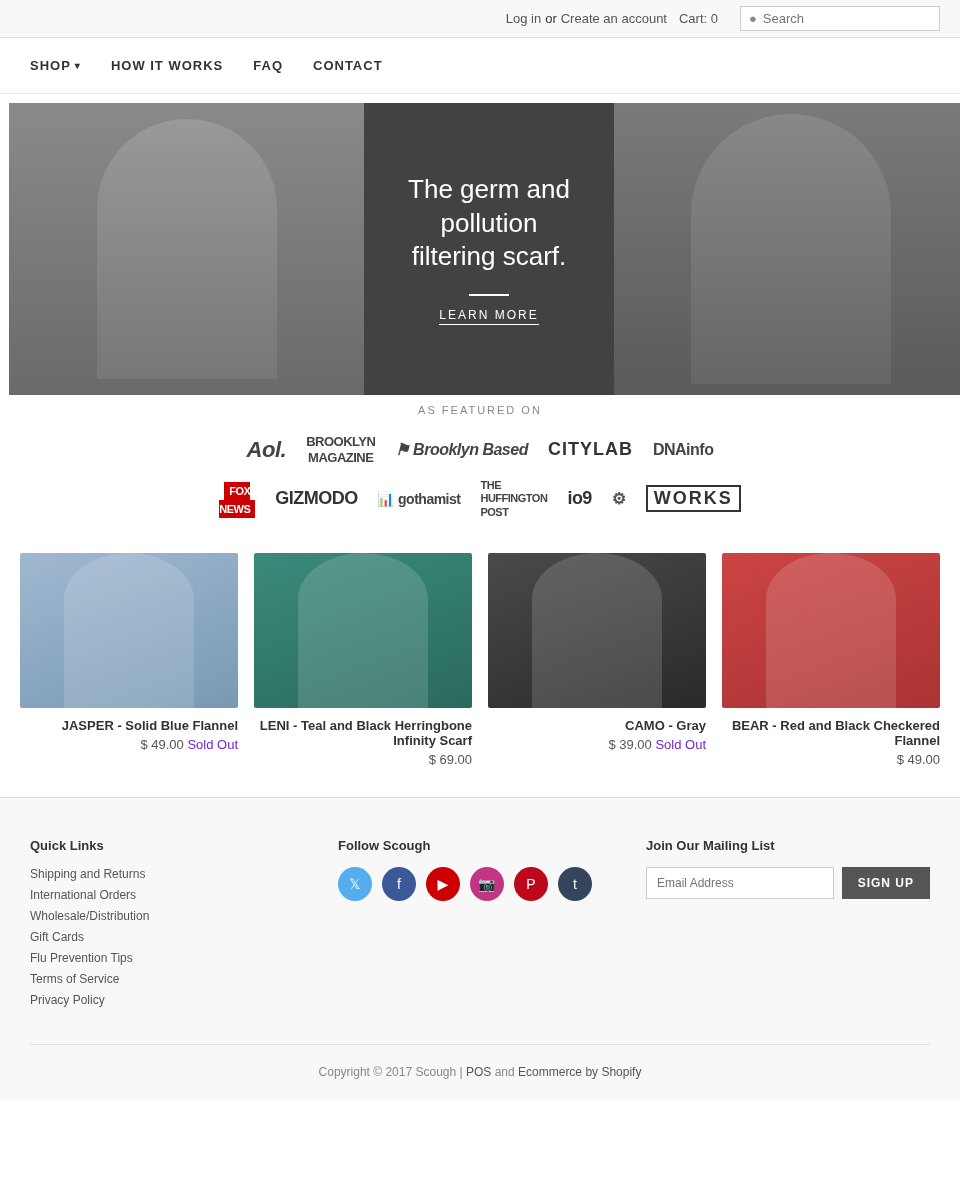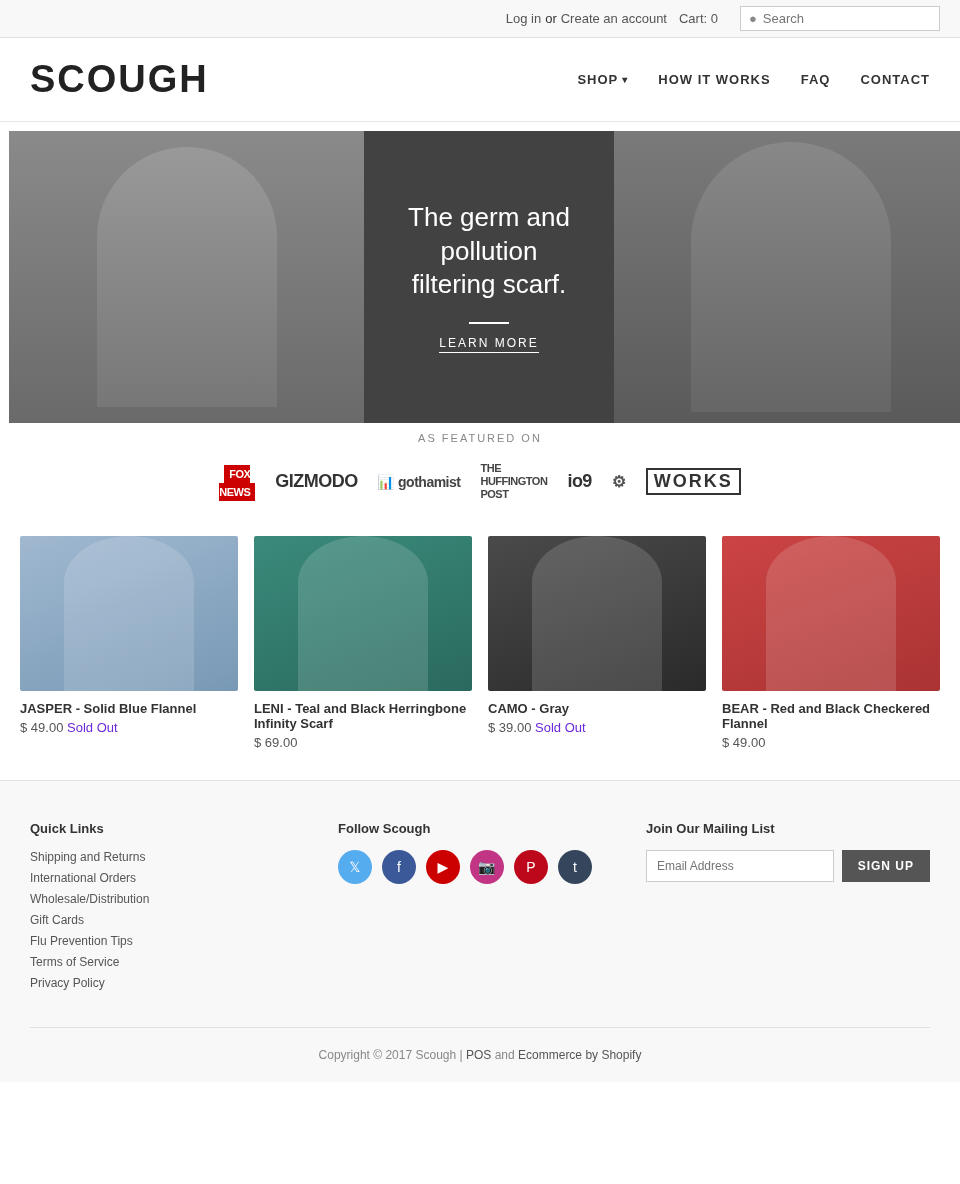--- a/index.html
+++ b/index.html
@@ -129,20 +129,21 @@
     .products-section {
       padding: 10px 20px 30px;
     }
     .products-grid {
       display: grid;
       grid-template-columns: repeat(4, 1fr);
       gap: 16px;
     }
     .product-card {
       cursor: pointer;
+      text-align: right;
     }
     .product-image {
       width: 100%;
       height: 155px;
       background: #ccc;
       margin-bottom: 10px;
       border-radius: 2px;
       overflow: hidden;
       position: relative;
     }
@@ -341,21 +342,20 @@
     <span>Cart:</span>
     <span>0</span>
   </div>
   <div class="search-container">
     <span class="search-icon">●</span>
     <input class="search-input" type="text" placeholder="Search" style="">
   </div>
 </div>
 
 <header class="header">
-  <div class="logo">SCOUGH</div>
   <nav class="nav">
     <div class="nav-item nav-shop">
       <span>SHOP</span>
       <span class="chevron">▾</span>
     </div>
     <a class="nav-item">HOW IT WORKS</a>
     <a class="nav-item">FAQ</a>
     <a class="nav-item">CONTACT</a>
   </nav>
 </header>
@@ -375,20 +375,27 @@
       <div class="hero-cta">LEARN MORE</div>
     </div>
     <div class="hero-panel-right">
       <div class="hero-figure-right"></div>
     </div>
   </div>
 </section>
 
 <section class="featured-section logos-container">
   <div class="featured-label">AS FEATURED ON</div>
+  <div class="logos-row">
+    <span class="logo-item logo-aol">Aol.</span>
+    <span class="logo-item logo-brooklyn">BROOKLYN<br>MAGAZINE</span>
+    <span class="logo-item logo-brooklynbased">⚑ Brooklyn Based</span>
+    <span class="logo-item logo-citylab">CITYLAB</span>
+    <span class="logo-item logo-dnainfo">DNAinfo</span>
+  </div>
   <div class="logos-row">
     <span class="logo-item">
       <span class="logo-foxnews">FOX<br>NEWS</span>
     </span>
     <span class="logo-item logo-gizmodo">GIZMODO</span>
     <span class="logo-item logo-gothamist">📊 gothamist</span>
     <span class="logo-item logo-huffpost">THE<br>HUFFINGTON<br>POST</span>
     <span class="logo-item logo-io9">io9</span>
     <span class="logo-item">⚙</span>
     <span class="logo-item logo-vice">WORKS</span>

